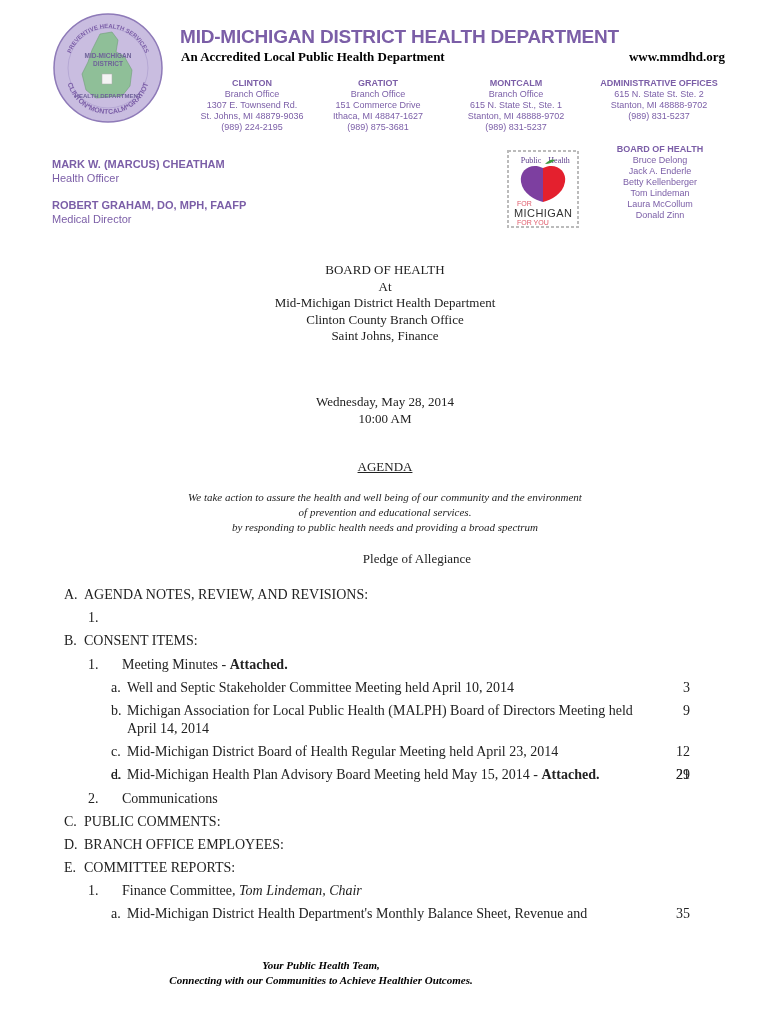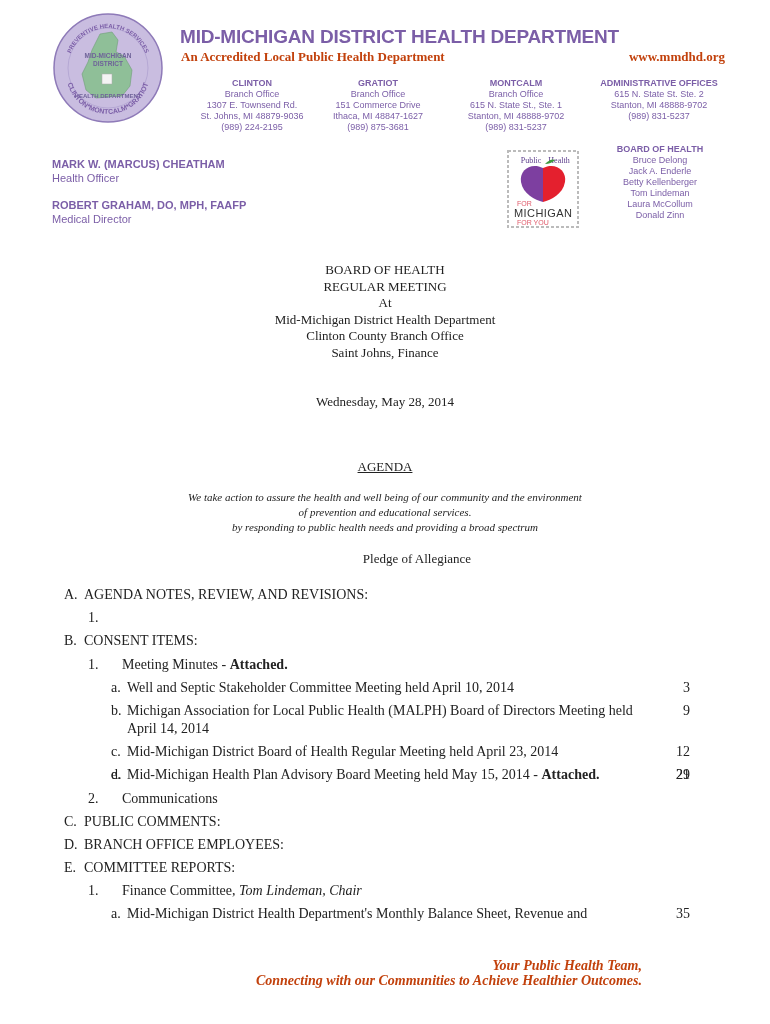--- a/index.html
+++ b/index.html
@@ -1,21 +1,21 @@
 <!DOCTYPE html>
 <html><head>
 <meta charset="utf-8">
 <style>
   html, body { margin: 0; padding: 0; background: #ffffff; }
   body { width: 770px; height: 1024px; position: relative; overflow: hidden; }
   .abs { position: absolute; }
   .sans { font-family: "Liberation Sans", "DejaVu Sans", sans-serif; }
   .serif { font-family: "Liberation Serif", "DejaVu Serif", serif; }
   .purple { color: #7b5ea7; }
-  .green { color: #c2410c; }
+  .green { color: #000000; }
 
   
   .logo { left: 52px; top: 12px; width: 112px; height: 112px; }
   .org-title { left: 180px; top: 26px; font-size: 19px; font-weight: bold; letter-spacing: -0.2px; }
   .org-sub { left: 181px; top: 49px; font-size: 13px; font-weight: bold; }
   .org-url { right: 45px; top: 49px; font-size: 13px; font-weight: bold; }
 
   .office { top: 78px; width: 140px; text-align: center; font-size: 9px; line-height: 11px; }
   .office .oname { font-weight: bold; }
 
@@ -39,21 +39,21 @@
   .sec .lbl { left: 0; }
   .sec .txt { margin-left: 20px; display: block; }
   .l1 .lbl { left: 24px; }
   .l1 .txt { margin-left: 58px; display: block; }
   .l2 .lbl { left: 47px; }
   .l2 .txt { margin-left: 63px; display: block; width: 520px; }
   .page { position: absolute; right: 4px; top: 0; }
   .bold { font-weight: bold; }
   .ital { font-style: italic; }
 
-  .footer { left: 0; width: 642px; top: 958px; text-align: right; font-size: 14px; line-height: 15px; font-style: italic; font-weight: bold; }
+  .footer { left: 0; width: 642px; top: 958px; text-align: center; font-size: 11px; line-height: 15px; font-style: italic; font-weight: bold; }
 </style>
 </head>
 <body>
 
 <div class="abs logo">
   <svg width="112" height="112" viewBox="0 0 112 112">
     <circle cx="56" cy="56" r="54" fill="#c9bde0" stroke="#8e7ab8" stroke-width="1.5"></circle>
     <circle cx="56" cy="56" r="40" fill="none" stroke="#b0a2d0" stroke-width="0.8"></circle>
     <path d="M48 22 L60 20 L66 28 L64 40 L72 44 L80 58 L78 74 L70 84 L44 86 L34 78 L30 62 L36 50 L40 38 Z" fill="#8fbf98" stroke="#6e9e77" stroke-width="0.6"></path>
     <rect x="50" y="62" width="10" height="10" fill="#f4f4f4" stroke="#aaa" stroke-width="0.5"></rect>
@@ -127,29 +127,29 @@
     <path d="M38 20 C26 14 14 22 16 34 C18 46 30 52 38 54 Z" fill="#7d3fa0"></path>
     <path d="M38 20 C50 14 62 22 60 34 C58 46 46 52 38 54 Z" fill="#e4202e"></path>
     <text x="12" y="58" font-size="7" fill="#e05a6a" font-family="Liberation Sans, sans-serif">FOR</text>
     <text x="38" y="69" font-size="11" fill="#333" font-family="Liberation Sans, sans-serif" text-anchor="middle" textLength="58">MICHIGAN</text>
     <text x="12" y="77" font-size="7" fill="#e05a6a" font-family="Liberation Sans, sans-serif">FOR YOU</text>
   </svg>
 </div>
 
 <div class="abs center-block serif" style="top:262px;">
   <div>BOARD OF HEALTH</div>
-  <div>REGULAR MEETING</div>
   <div>At</div>
   <div>Mid-Michigan District Health Department</div>
   <div>Clinton County Branch Office</div>
   <div>Saint Johns, Finance</div>
 </div>
 
 <div class="abs center-block serif" style="top:394px;">
   <div>Wednesday, May 28, 2014</div>
+  <div>10:00 AM</div>
 </div>
 
 <div class="abs center-block serif" style="top:459px;">
   <span class="agenda-title">AGENDA</span>
 </div>
 
 <div class="abs center-block serif mission" style="top:490px;">
   <div>We take action to assure the health and well being of our community and the environment</div>
   <div>of prevention and educational services.</div>
   <div>by responding to public health needs and providing a broad spectrum</div>

